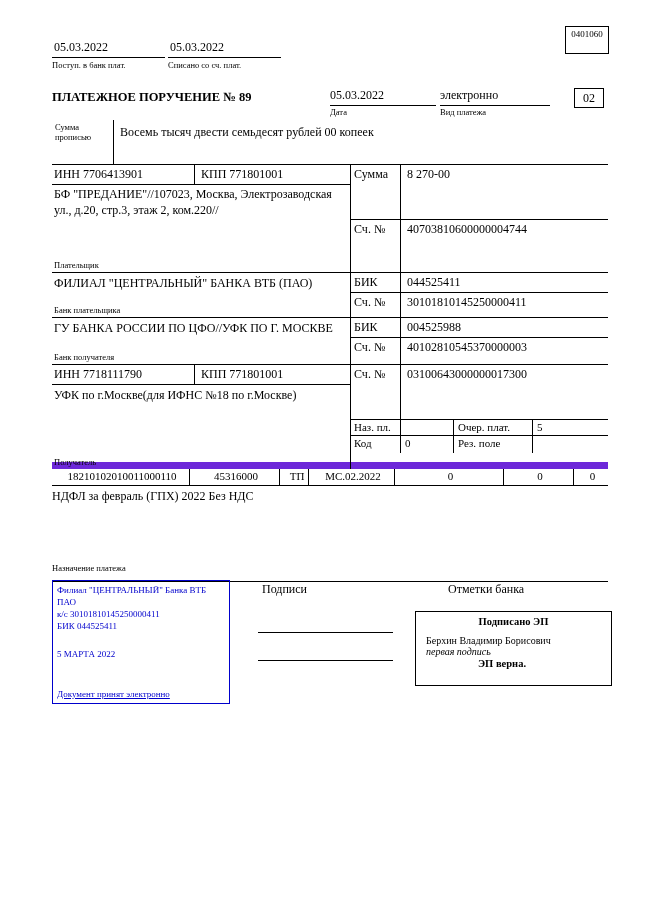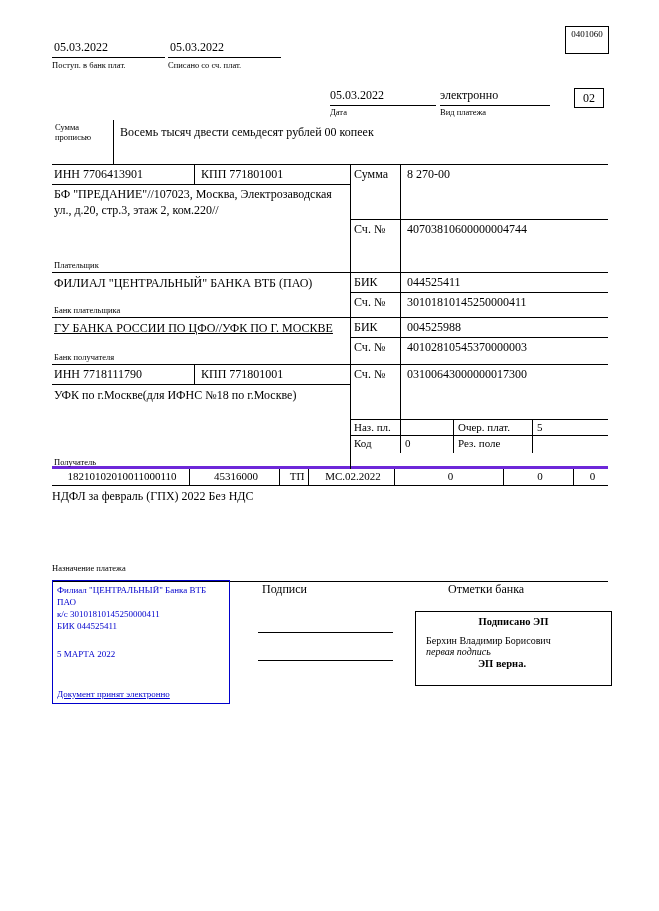--- a/index.html
+++ b/index.html
@@ -37,53 +37,54 @@
   <div class="abs" style="left:52px; top:36px; width:113px;">
     <div class="t ul" style="padding:0 2px 2px 2px;">05.03.2022</div>
     <div class="sm" style="padding-top:2px;">Поступ. в банк плат.</div>
   </div>
   <div class="abs" style="left:168px; top:36px; width:113px;">
     <div class="t ul" style="padding:0 2px 2px 2px;">05.03.2022</div>
     <div class="sm" style="padding-top:2px;">Списано со сч. плат.</div>
   </div>
   <div class="abs box" style="left:565px; top:22px; width:44px; height:28px; line-height:14px; font-size:9px;">0401060</div>
 
+  <div class="abs b" style="left:52px; top:86px; font-size:12.5px;">ПЛАТЕЖНОЕ ПОРУЧЕНИЕ № 89</div>
   <div class="abs" style="left:330px; top:84px; width:106px;">
     <div class="t ul" style="padding-bottom:2px;">05.03.2022</div>
     <div class="sm" style="padding-top:1px;">Дата</div>
   </div>
   <div class="abs" style="left:440px; top:84px; width:110px;">
     <div class="t ul" style="padding-bottom:2px;">электронно</div>
     <div class="sm" style="padding-top:1px;">Вид платежа</div>
   </div>
   <div class="abs box t" style="left:574px; top:84px; width:30px; height:20px; line-height:18px;">02</div>
 
   <div class="abs flex" style="left:52px; top:116px; width:556px; height:45px; border-bottom:1px solid #000;">
     <div class="sm" style="width:62px; border-right:1px solid #000; padding:2px 3px;">Сумма прописью</div>
     <div class="t" style="flex:1; padding:5px 4px 0 6px;">Восемь тысяч двести семьдесят рублей 00 копеек</div>
   </div>
 
-  <div class="abs" style="left:52px; top:161px; width:556px; height:304px; border-bottom:3px solid #6d28d9;">
+  <div class="abs" style="left:52px; top:161px; width:556px; height:304px; border-bottom:7px solid #6d28d9;">
 
     <div class="abs" style="left:0; top:0; width:298px; height:108px; border-bottom:1px solid #000;">
       <div class="flex" style="height:20px; border-bottom:1px solid #000;">
         <div class="t" style="width:143px; border-right:1px solid #000; padding:2px 0 0 2px;">ИНН 7706413901</div>
         <div class="t" style="flex:1; padding:2px 0 0 6px;">КПП 771801001</div>
       </div>
       <div class="t" style="padding:2px 8px 0 2px; line-height:1.3;">БФ "ПРЕДАНИЕ"//107023, Москва, Электрозаводская ул., д.20, стр.3, этаж 2, ком.220//</div>
       <div class="sm abs" style="left:2px; bottom:2px;">Плательщик</div>
     </div>
 
     <div class="abs" style="left:0; top:108px; width:298px; height:45px; border-bottom:1px solid #000;">
       <div class="t" style="padding:3px 6px 0 2px;">ФИЛИАЛ "ЦЕНТРАЛЬНЫЙ" БАНКА ВТБ (ПАО)</div>
       <div class="sm abs" style="left:2px; bottom:2px;">Банк плательщика</div>
     </div>
 
     <div class="abs" style="left:0; top:153px; width:298px; height:47px; border-bottom:1px solid #000;">
-      <div class="t" style="padding:3px 6px 0 2px;text-decoration:underline;">ГУ БАНКА РОССИИ ПО ЦФО//УФК ПО Г. МОСКВЕ</div>
+      <div class="t" style="padding:3px 6px 0 2px;">ГУ БАНКА РОССИИ ПО ЦФО//УФК ПО Г. МОСКВЕ</div>
       <div class="sm abs" style="left:2px; bottom:2px;">Банк получателя</div>
     </div>
 
     <div class="abs" style="left:0; top:200px; width:298px; height:104px;">
       <div class="flex" style="height:20px; border-bottom:1px solid #000;">
         <div class="t" style="width:143px; border-right:1px solid #000; padding:2px 0 0 2px;">ИНН 7718111790</div>
         <div class="t" style="flex:1; padding:2px 0 0 6px;">КПП 771801001</div>
       </div>
       <div class="t" style="padding:3px 6px 0 2px;">УФК по г.Москве(для ИФНС №18 по г.Москве)</div>
       <div class="sm abs" style="left:2px; bottom:2px;">Получатель</div>

